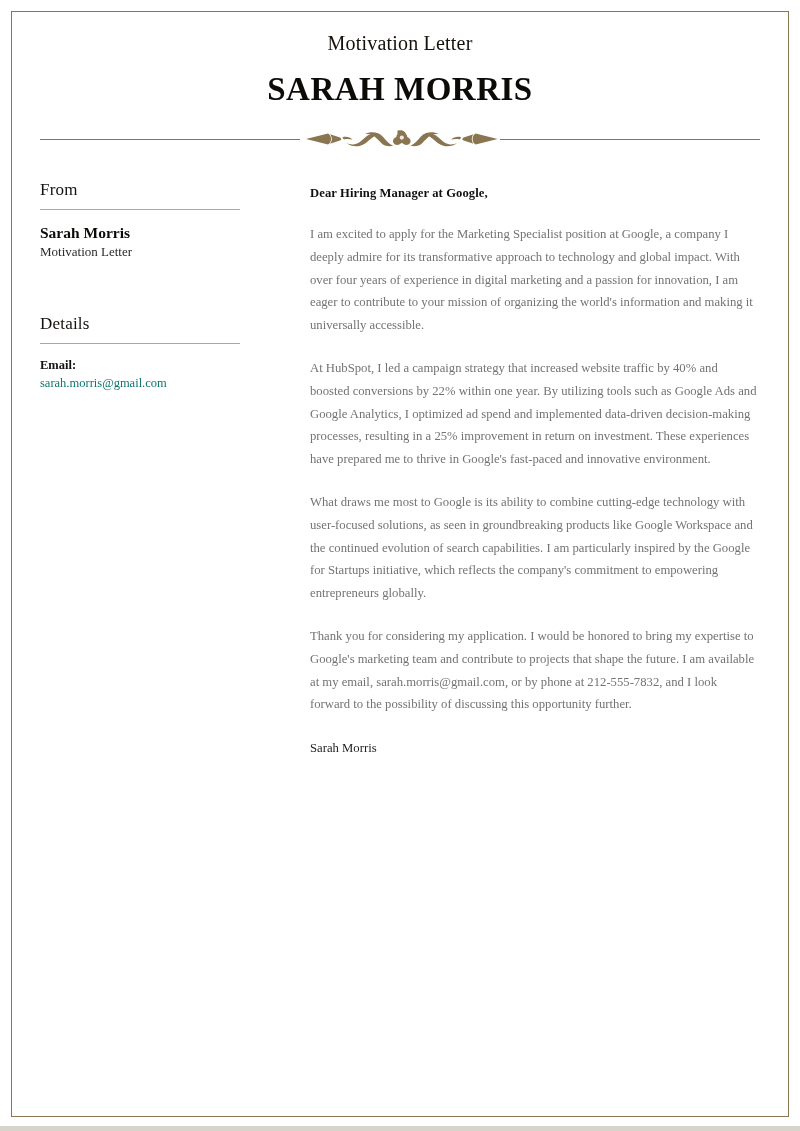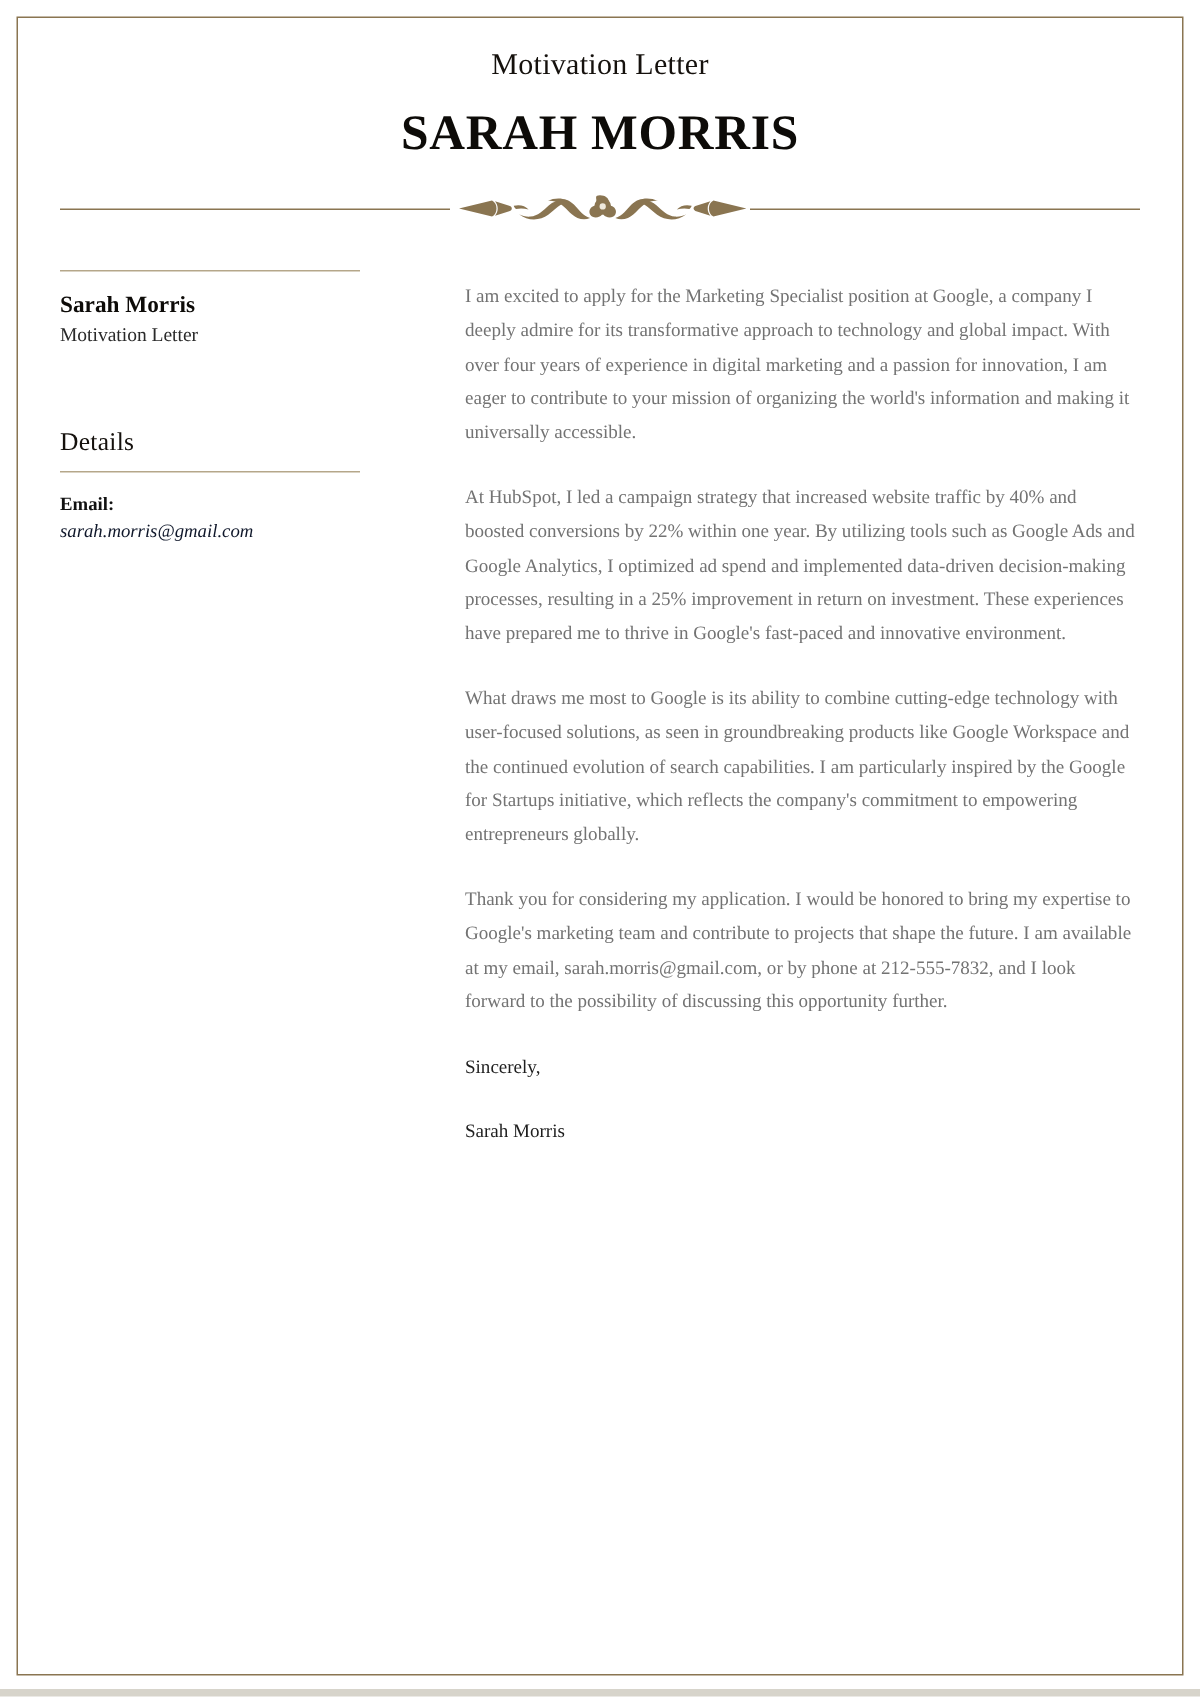--- a/index.html
+++ b/index.html
@@ -136,24 +136,23 @@
     margin: 0;
   }
   .field-label {
     font-size: 12.5px;
     font-weight: 700;
     color: #111111;
     margin: 0 0 3px 0;
   }
   .field-value {
     font-size: 12.5px;
-    color: #0f172a;
+    color: #0f766e;
     margin: 0;
     word-break: break-all;
-    font-style: italic;
   }
 
   
   .salutation {
     font-size: 12.6px;
     font-weight: 700;
     color: #111111;
     margin: 0 0 22px 0;
     letter-spacing: 0.1px;
   }
@@ -222,48 +221,49 @@
         </span>
         <span class="rule"></span>
       </div>
     </div>
 
     <div class="body-wrap">
 
       <aside class="sidebar">
 
         <section class="side-section">
+          <h2 class="side-heading">From</h2>
           <div class="side-rule"></div>
           <p class="side-name">Sarah Morris</p>
           <p class="side-sub">Motivation Letter</p>
         </section>
 
         <section class="side-section">
           <h2 class="side-heading">Details</h2>
           <div class="side-rule"></div>
           <div class="detail-field">
             <p class="field-label">Email:</p>
             <p class="field-value">sarah.morris@gmail.com</p>
           </div>
         </section>
 
       </aside>
 
       <main class="letter">
 
+        <p class="salutation">Dear Hiring Manager at Google,</p>
 
         <p class="para">I am excited to apply for the Marketing Specialist position at Google, a company I deeply admire for its transformative approach to technology and global impact. With over four years of experience in digital marketing and a passion for innovation, I am eager to contribute to your mission of organizing the world's information and making it universally accessible.</p>
 
         <p class="para">At HubSpot, I led a campaign strategy that increased website traffic by 40% and boosted conversions by 22% within one year. By utilizing tools such as Google Ads and Google Analytics, I optimized ad spend and implemented data-driven decision-making processes, resulting in a 25% improvement in return on investment. These experiences have prepared me to thrive in Google's fast-paced and innovative environment.</p>
 
         <p class="para">What draws me most to Google is its ability to combine cutting-edge technology with user-focused solutions, as seen in groundbreaking products like Google Workspace and the continued evolution of search capabilities. I am particularly inspired by the Google for Startups initiative, which reflects the company's commitment to empowering entrepreneurs globally.</p>
 
         <p class="para">Thank you for considering my application. I would be honored to bring my expertise to Google's marketing team and contribute to projects that shape the future. I am available at my email, sarah.morris@gmail.com, or by phone at 212-555-7832, and I look forward to the possibility of discussing this opportunity further.</p>
 
-        <p class="closing">Sincerely,</p>
 
         <p class="signature">Sarah Morris</p>
 
       </main>
 
     </div>
   </div>
 
   <div class="page-shadow"></div>
 </div>

